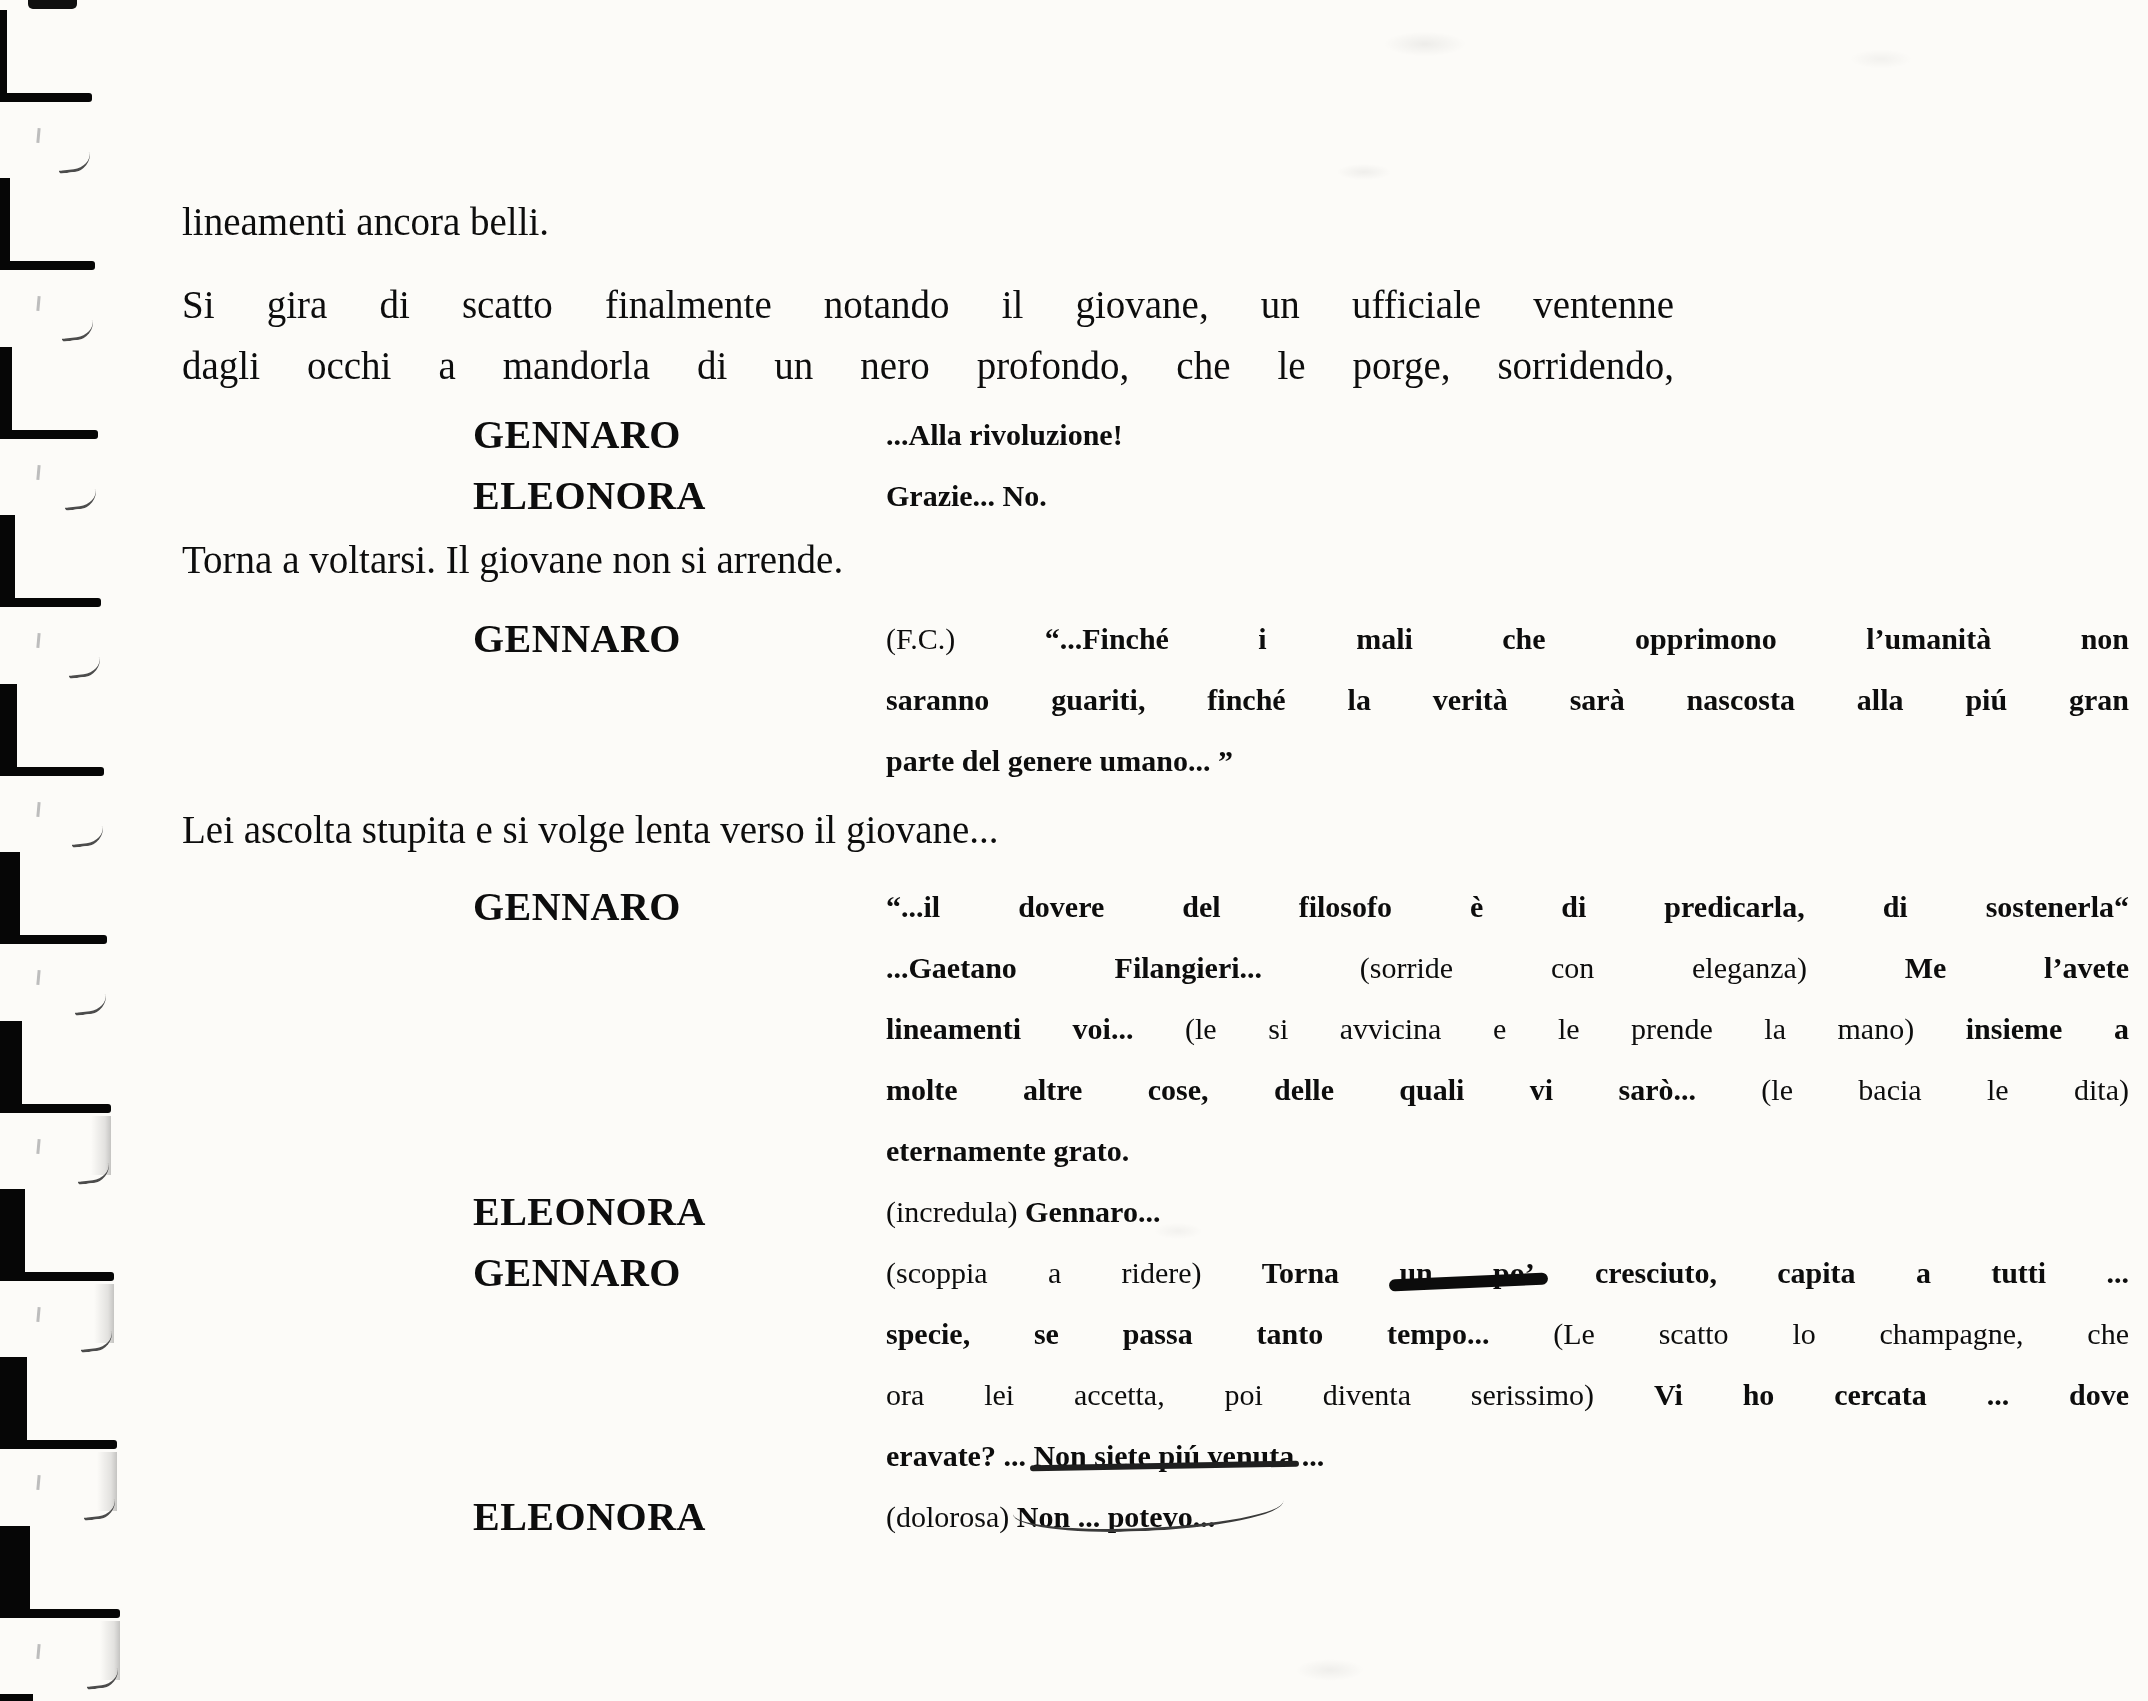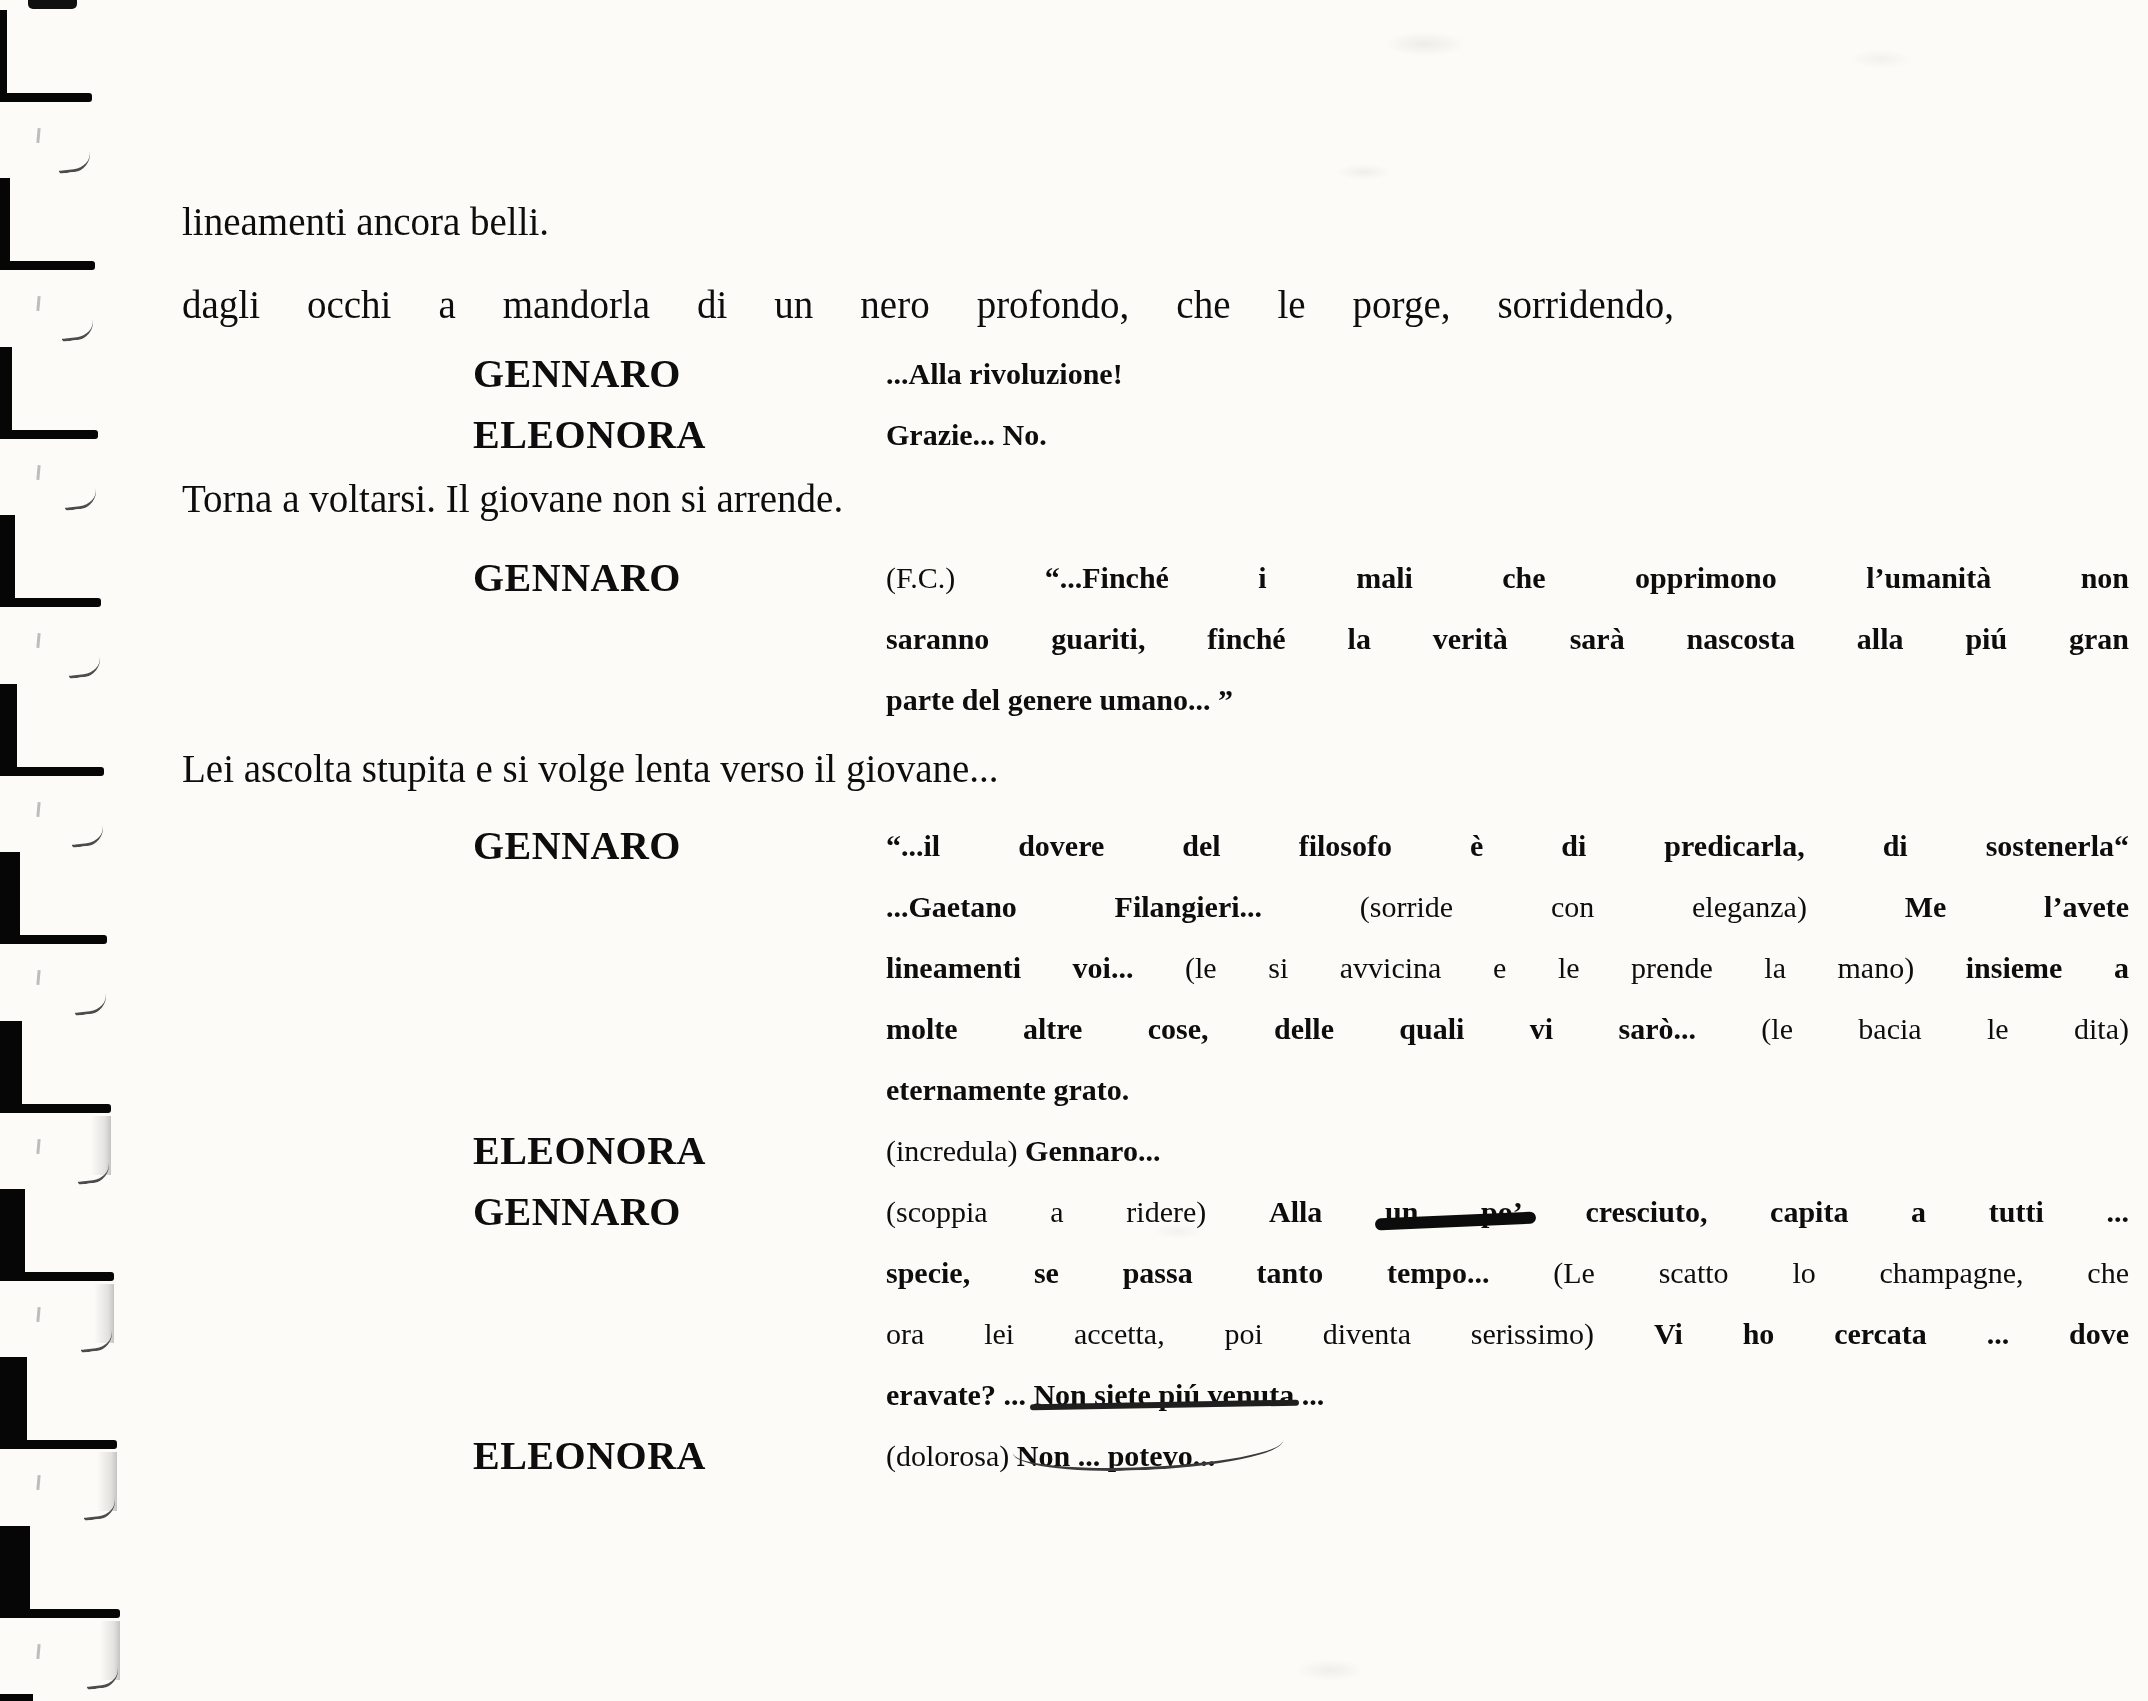--- a/index.html
+++ b/index.html
@@ -132,20 +132,21 @@
       </div>
     </div>
 
   <div class="content">
 
     <div class="desc">
         <div class="ln"><span>lineamenti ancora belli.</span></div>
       </div>
 
     <div class="desc m-para2">
+        <div class="ln j"><span>Si gira di scatto finalmente notando il giovane, un ufficiale ventenne</span></div>
         <div class="ln j"><span>dagli occhi a mandorla di un nero profondo,  che le porge, sorridendo,</span></div>
       </div>
 
     <div class="cue m-dlg1">
       <span class="speaker">GENNARO</span>
       <div class="dtext">
           <div class="ln"><span class="b">...Alla rivoluzione!</span></div>
         </div>
     </div>
 
@@ -187,21 +188,21 @@
     <div class="cue">
       <span class="speaker">ELEONORA</span>
       <div class="dtext">
           <div class="ln"><span>(incredula) </span><span class="b">Gennaro...</span></div>
         </div>
     </div>
 
     <div class="cue">
       <span class="speaker">GENNARO</span>
       <div class="dtext">
-          <div class="ln j"><span>(scoppia a ridere) </span><span class="b">Alla </span><span class="b sth">un po’</span><span class="b"> cresciuto, capita a tutti ...</span></div>
+          <div class="ln j"><span>(scoppia a ridere) </span><span class="b">Torna </span><span class="b sth">un po’</span><span class="b"> cresciuto, capita a tutti ...</span></div>
           <div class="ln j"><span class="b">specie, se passa tanto tempo... </span><span>(Le scatto lo champagne, che</span></div>
           <div class="ln j"><span>ora lei accetta, poi diventa serissimo) </span><span class="b">Vi ho cercata ... dove</span></div>
           <div class="ln"><span class="b">eravate? ... </span><span class="b st">Non siete piú venuta</span><span class="b"> ...</span></div>
         </div>
     </div>
 
     <div class="cue">
       <span class="speaker">ELEONORA</span>
       <div class="dtext">
           <div class="ln"><span>(dolorosa) </span><span class="b stw">Non ... potevo...</span></div>

